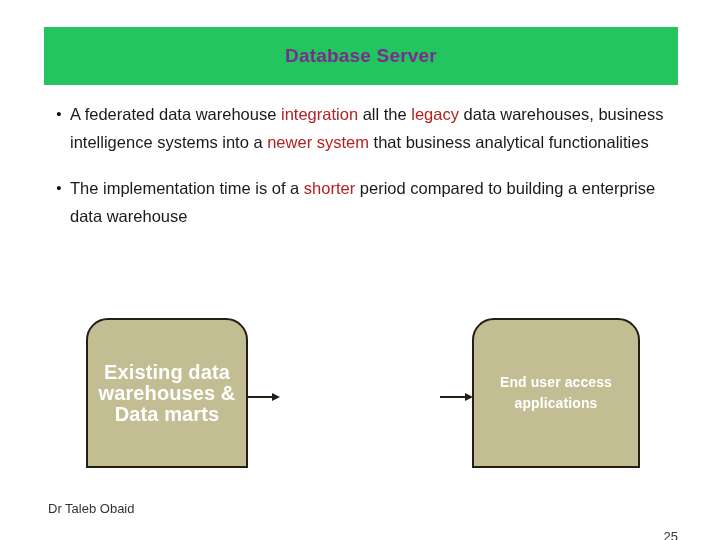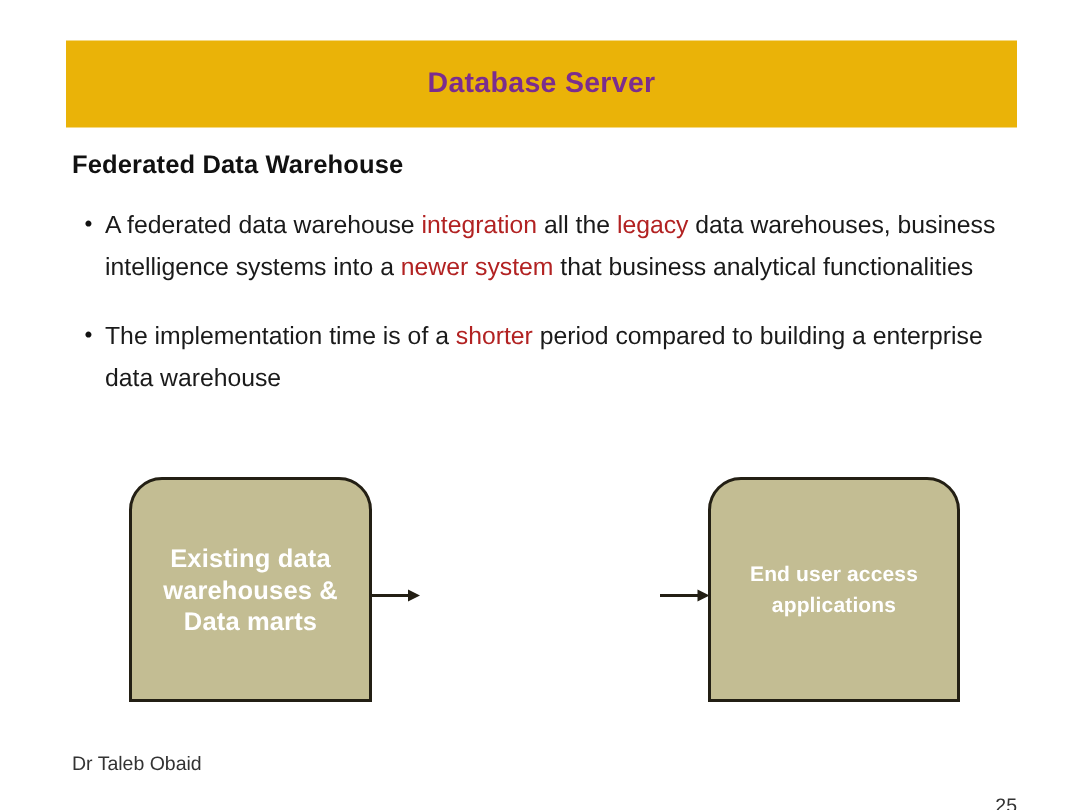--- a/index.html
+++ b/index.html
@@ -15,21 +15,21 @@
     position: relative;
   }
 
   
   #title-banner {
     position: absolute;
     left: 44px;
     top: 27px;
     width: 634px;
     height: 58px;
-    background: #eab308;
+    background: #22c55e;
     display: flex;
     align-items: center;
     justify-content: center;
   }
   #title-banner .title-text {
     color: #7B2D8E;
     font-size: 19px;
     font-weight: bold;
     letter-spacing: 0.2px;
     font-family: "Liberation Sans", sans-serif;
@@ -94,21 +94,21 @@
     display: flex;
     align-items: center;
     justify-content: center;
     padding: 6px 10px;
   }
   .proc-box.b1 { left: 0px; }
   .proc-box.b2 { left: 193px; }
   .proc-box.b3 { left: 386px; width: 168px; }
   .proc-label {
     color: #ffffff;
-    font-size: 17px;
+    font-size: 20px;
     font-weight: bold;
     line-height: 21px;
     text-align: center;
     letter-spacing: 0.1px;
   }
   .proc-box.b3 .proc-label { font-size: 14px; }
 
   .arrow {
     position: absolute;
     top: 74px;
@@ -138,21 +138,20 @@
 </style>
 </head>
 <body>
 
 <div id="title-banner">
   <span class="title-text">Database Server</span>
 </div>
 
 <div id="slide-body">
 
-  <h2 id="section-heading">Federated Data Warehouse</h2>
 
   <div class="bullet-row">
     <div class="bullet-mark">•</div>
     <div class="bullet-text">
       <span>A federated data warehouse </span><span class="hl">integration</span><span> all the </span><span class="hl">legacy</span><span> data warehouses, business intelligence systems into a </span><span class="hl">newer system</span><span> that business analytical functionalities</span>
     </div>
   </div>
 
   <div class="bullet-row">
     <div class="bullet-mark">•</div>

